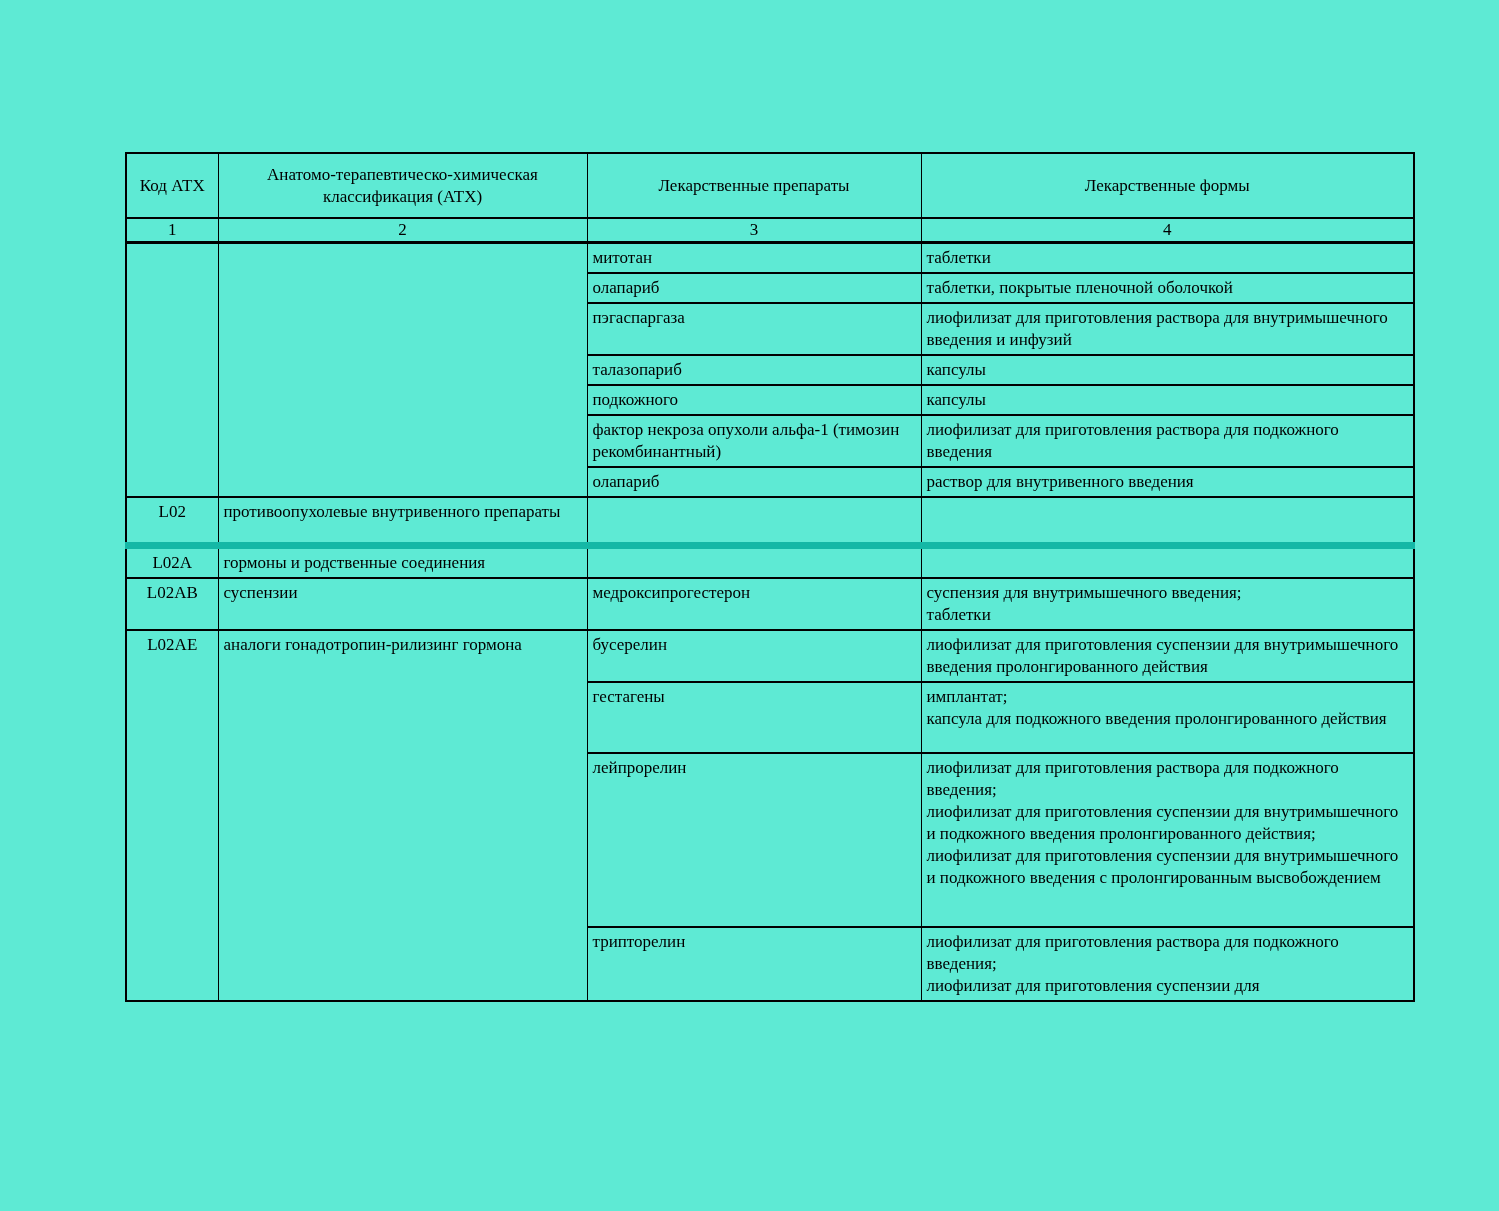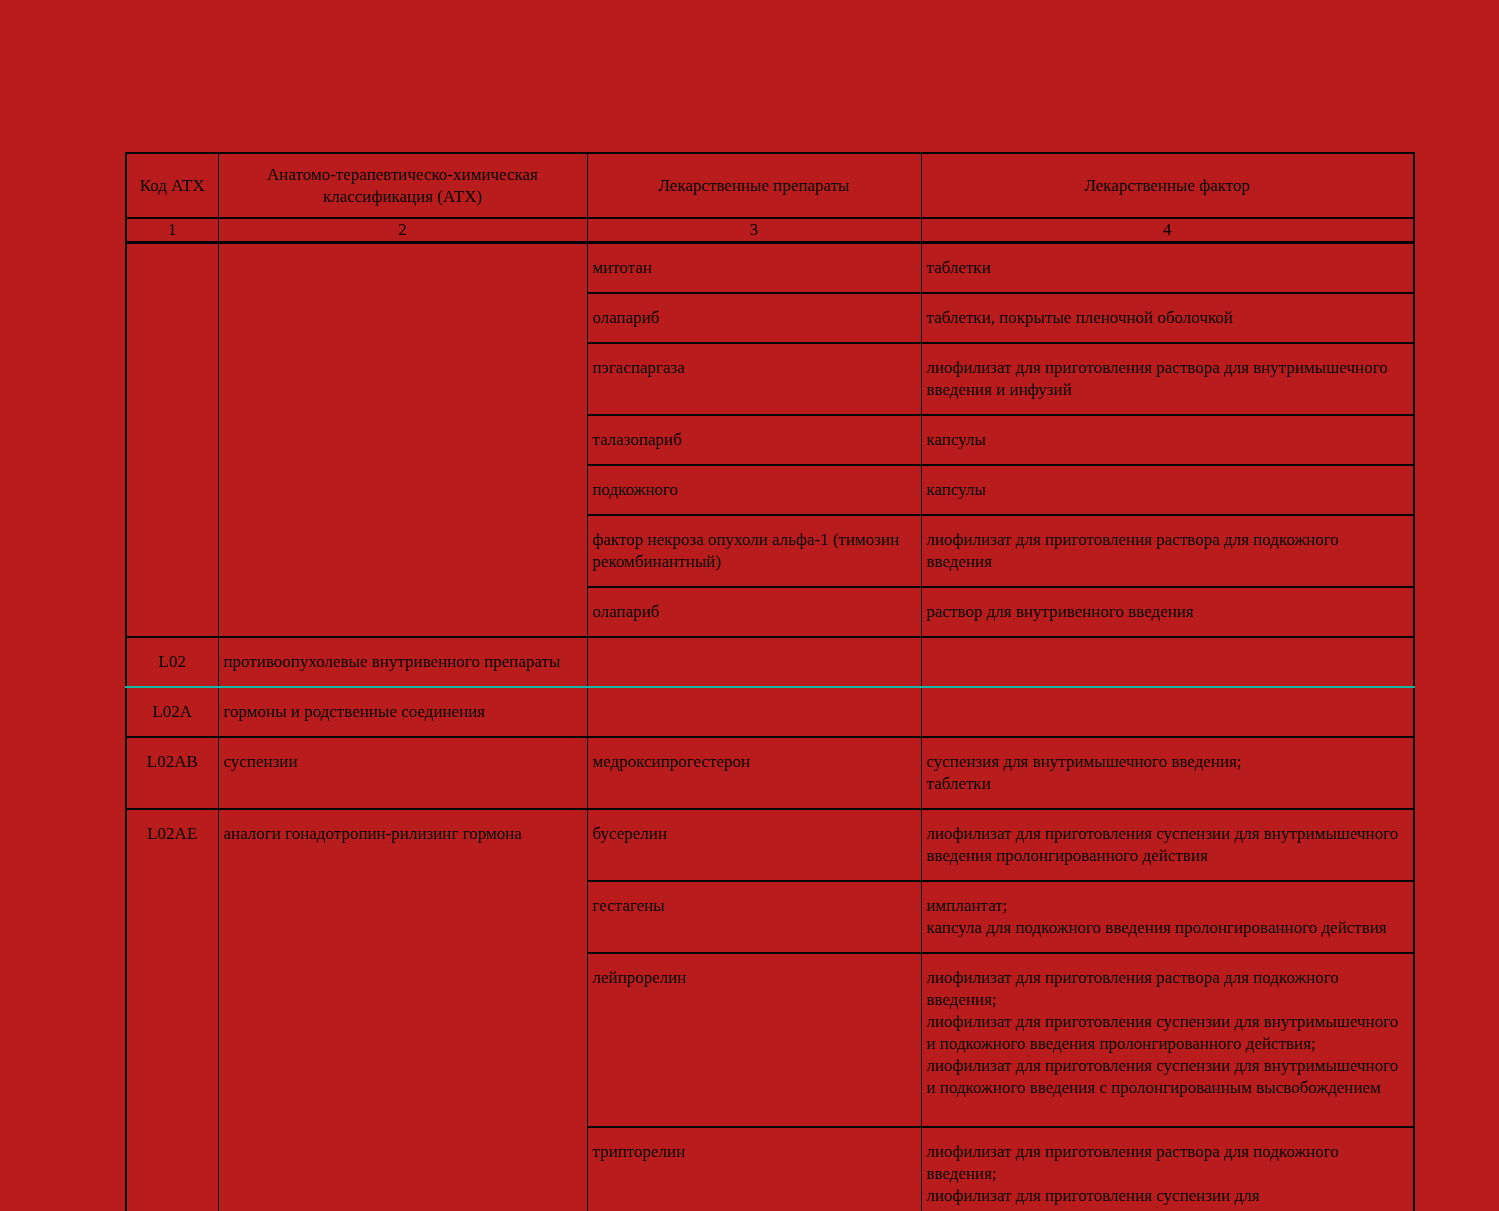--- a/index.html
+++ b/index.html
@@ -2,80 +2,80 @@
 <html><head>
 <meta charset="utf-8">
 <style>
   html, body { margin: 0; padding: 0; }
   body {
     width: 1499px; height: 1211px;
     background: #ffffff;
     font-family: "Liberation Serif", serif;
     color: #000000;
   }
-  .page { position: relative; width: 1499px; height: 1211px; background: #b91c1c; overflow: hidden; }
+  .page { position: relative; width: 1499px; height: 1211px; background: #5eead4; overflow: hidden; }
 
   table.atc {
     position: absolute; left: 125px; top: 152px;
     width: 1288px;
     border-collapse: collapse;
     table-layout: fixed;
     font-size: 17px;
     line-height: 22px;
     border: 2px solid #000;
   }
   col.c1 { width: 92px; }
   col.c2 { width: 369px; }
   col.c3 { width: 334px; }
   col.c4 { width: 493px; }
 
   td, th {
     border: 1px solid #000;
     border-top-width: 2px;
     border-bottom-width: 2px;
-    padding: 13px 5px;
+    padding: 3px 5px;
     vertical-align: top;
     font-weight: normal;
     overflow: hidden;
     text-align: left;
   }
   thead th.hd {
     text-align: center;
     vertical-align: middle;
     padding: 4px 10px;
   }
   tr.num-row td {
     text-align: center;
     padding: 0 2px;
     border-bottom-width: 3px;
   }
   td.code { text-align: center; }
   td.cls, td.drug, td.forms { white-space: pre-line; }
 
   
   tr.row-l02 td { border-bottom: 1px solid #8f8f8f; margin-top: 36px; }
-  tr.row-l02a td { border-top: 2px solid #14b8a6; margin-top: 24px; }
+  tr.row-l02a td { border-top: 7px solid #14b8a6; margin-top: 24px; }
 </style>
 </head>
 <body>
 
 <div class="page">
   <table class="atc">
     <colgroup>
       <col class="c1">
         <col class="c2">
         <col class="c3">
         <col class="c4">
     </colgroup>
     <thead>
       <tr style="height:65px">
         <th class="hd">Код АТХ</th>
         <th class="hd">Анатомо-терапевтическо-химическая классификация (АТХ)</th>
         <th class="hd">Лекарственные препараты</th>
-        <th class="hd">Лекарственные фактор</th>
+        <th class="hd">Лекарственные формы</th>
       </tr>
       <tr class="num-row" style="height:22px">
         <td>1</td>
         <td>2</td>
         <td>3</td>
         <td>4</td>
       </tr>
     </thead>
     <tbody>
 

